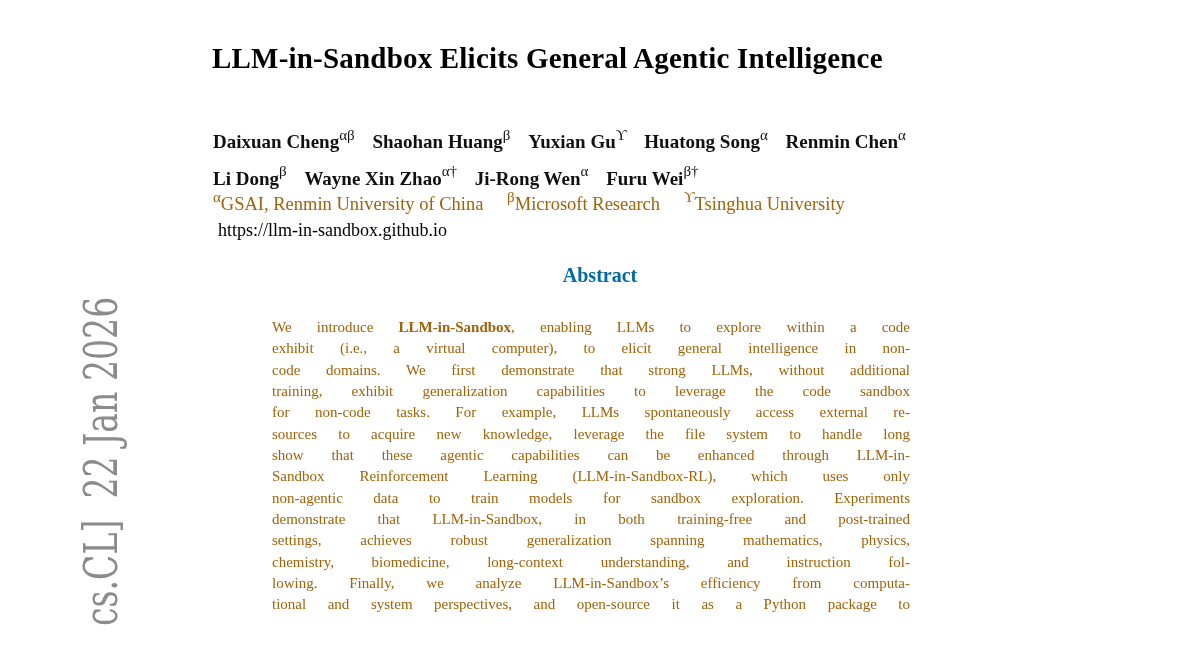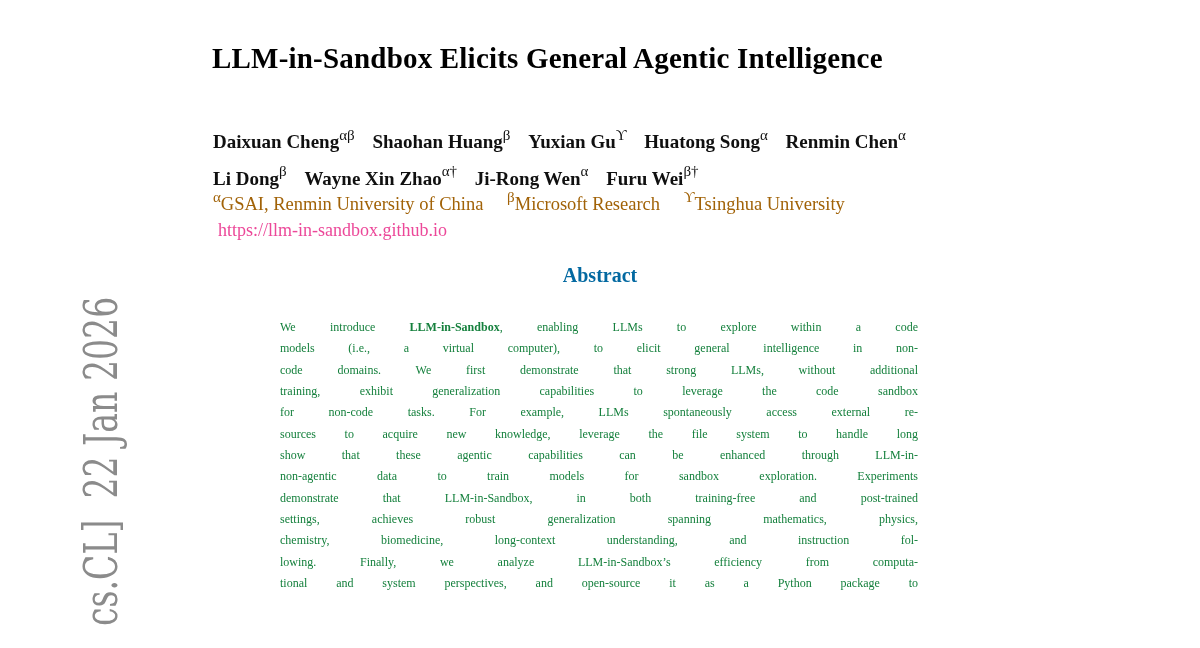--- a/index.html
+++ b/index.html
@@ -79,43 +79,43 @@
     color: #a16207;
   }
   .affil { margin-right: 19px; white-space: nowrap; }
   .affil:last-child { margin-right: 0; }
 
   .proj-link {
     position: absolute;
     top: 220px;
     left: 6px;
     font-size: 18px;
-    color: #ec4899;
+    color: #000000;
     text-decoration: none;
   }
 
   .abstract-heading {
     position: absolute;
     top: 264px;
     left: 0;
     width: 100%;
     text-align: center;
     font-size: 20px;
     font-weight: bold;
     color: #0369a1;
   }
 
   .abstract {
     position: absolute;
     top: 317px;
-    left: 68px;
+    left: 60px;
     width: 638px;
-    font-size: 12px;
+    font-size: 15px;
     line-height: 21.35px;
-    color: #15803d;
+    color: #a16207;
   }
   .abs-line {
     text-align: justify;
     text-align-last: justify;
     -moz-text-align-last: justify;
     white-space: normal;
   }
 </style>
 </head>
 <body>
@@ -149,26 +149,27 @@
     <span class="affil"><sup>β</sup><span>Microsoft Research</span></span>
     <span class="affil"><sup>ϒ</sup><span>Tsinghua University</span></span>
   </div>
 
   <a class="proj-link" href="#">https://llm-in-sandbox.github.io</a>
 
   <div class="abstract-heading">Abstract</div>
 
   <div class="abstract">
     <div class="abs-line"><span>We introduce </span><b>LLM-in-Sandbox</b><span>, enabling LLMs to explore within a code</span></div>
-    <div class="abs-line">models (i.e., a virtual computer), to elicit general intelligence in non-</div>
+    <div class="abs-line">exhibit (i.e., a virtual computer), to elicit general intelligence in non-</div>
     <div class="abs-line">code domains. We first demonstrate that strong LLMs, without additional</div>
     <div class="abs-line">training, exhibit generalization capabilities to leverage the code sandbox</div>
     <div class="abs-line">for non-code tasks. For example, LLMs spontaneously access external re-</div>
     <div class="abs-line">sources to acquire new knowledge, leverage the file system to handle long</div>
     <div class="abs-line">show that these agentic capabilities can be enhanced through LLM-in-</div>
+    <div class="abs-line">Sandbox Reinforcement Learning (LLM-in-Sandbox-RL), which uses only</div>
     <div class="abs-line">non-agentic data to train models for sandbox exploration. Experiments</div>
     <div class="abs-line">demonstrate that LLM-in-Sandbox, in both training-free and post-trained</div>
     <div class="abs-line">settings, achieves robust generalization spanning mathematics, physics,</div>
     <div class="abs-line">chemistry, biomedicine, long-context understanding, and instruction fol-</div>
     <div class="abs-line">lowing. Finally, we analyze LLM-in-Sandbox’s efficiency from computa-</div>
     <div class="abs-line">tional and system perspectives, and open-source it as a Python package to</div>
   </div>
 
 </div>
 

